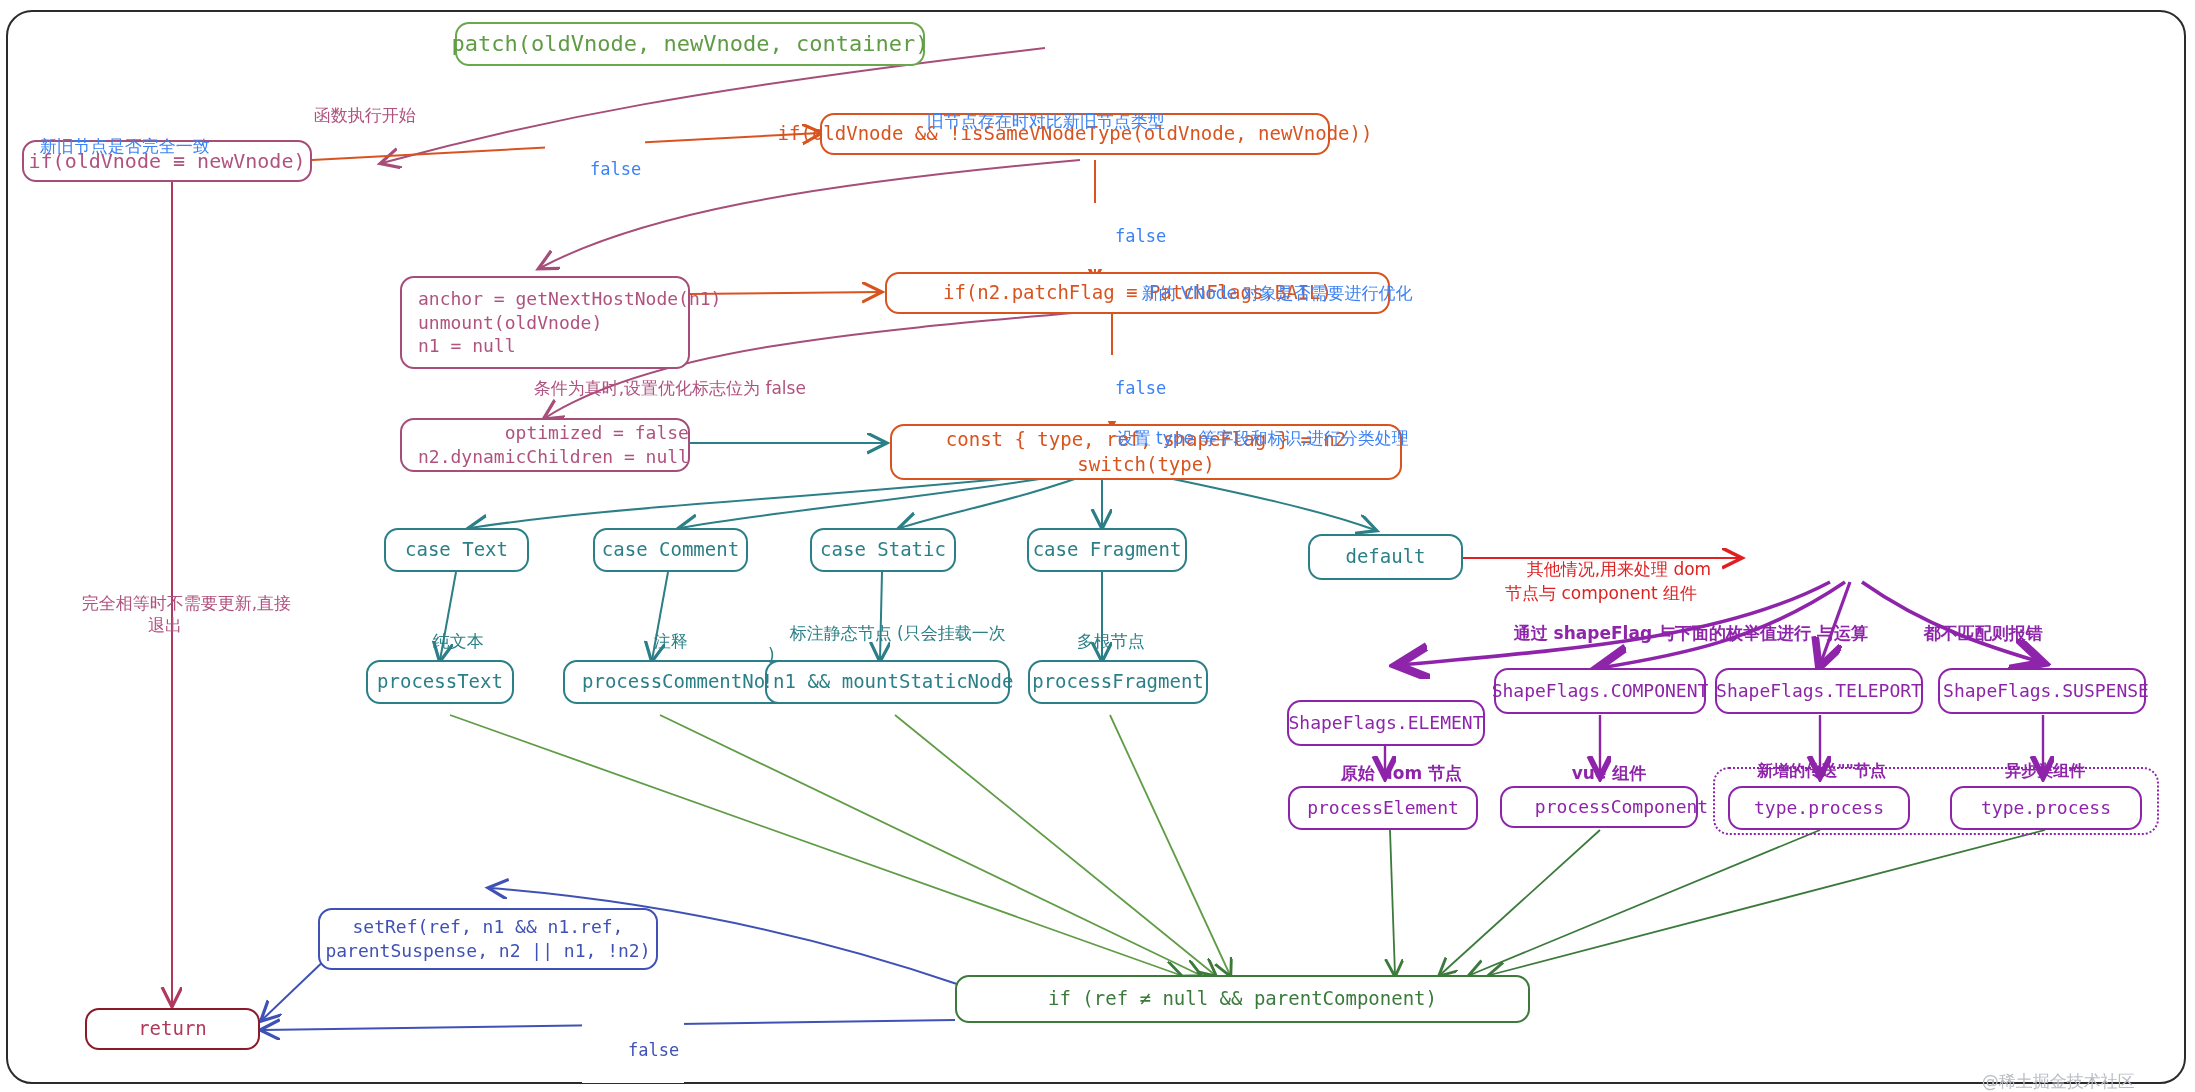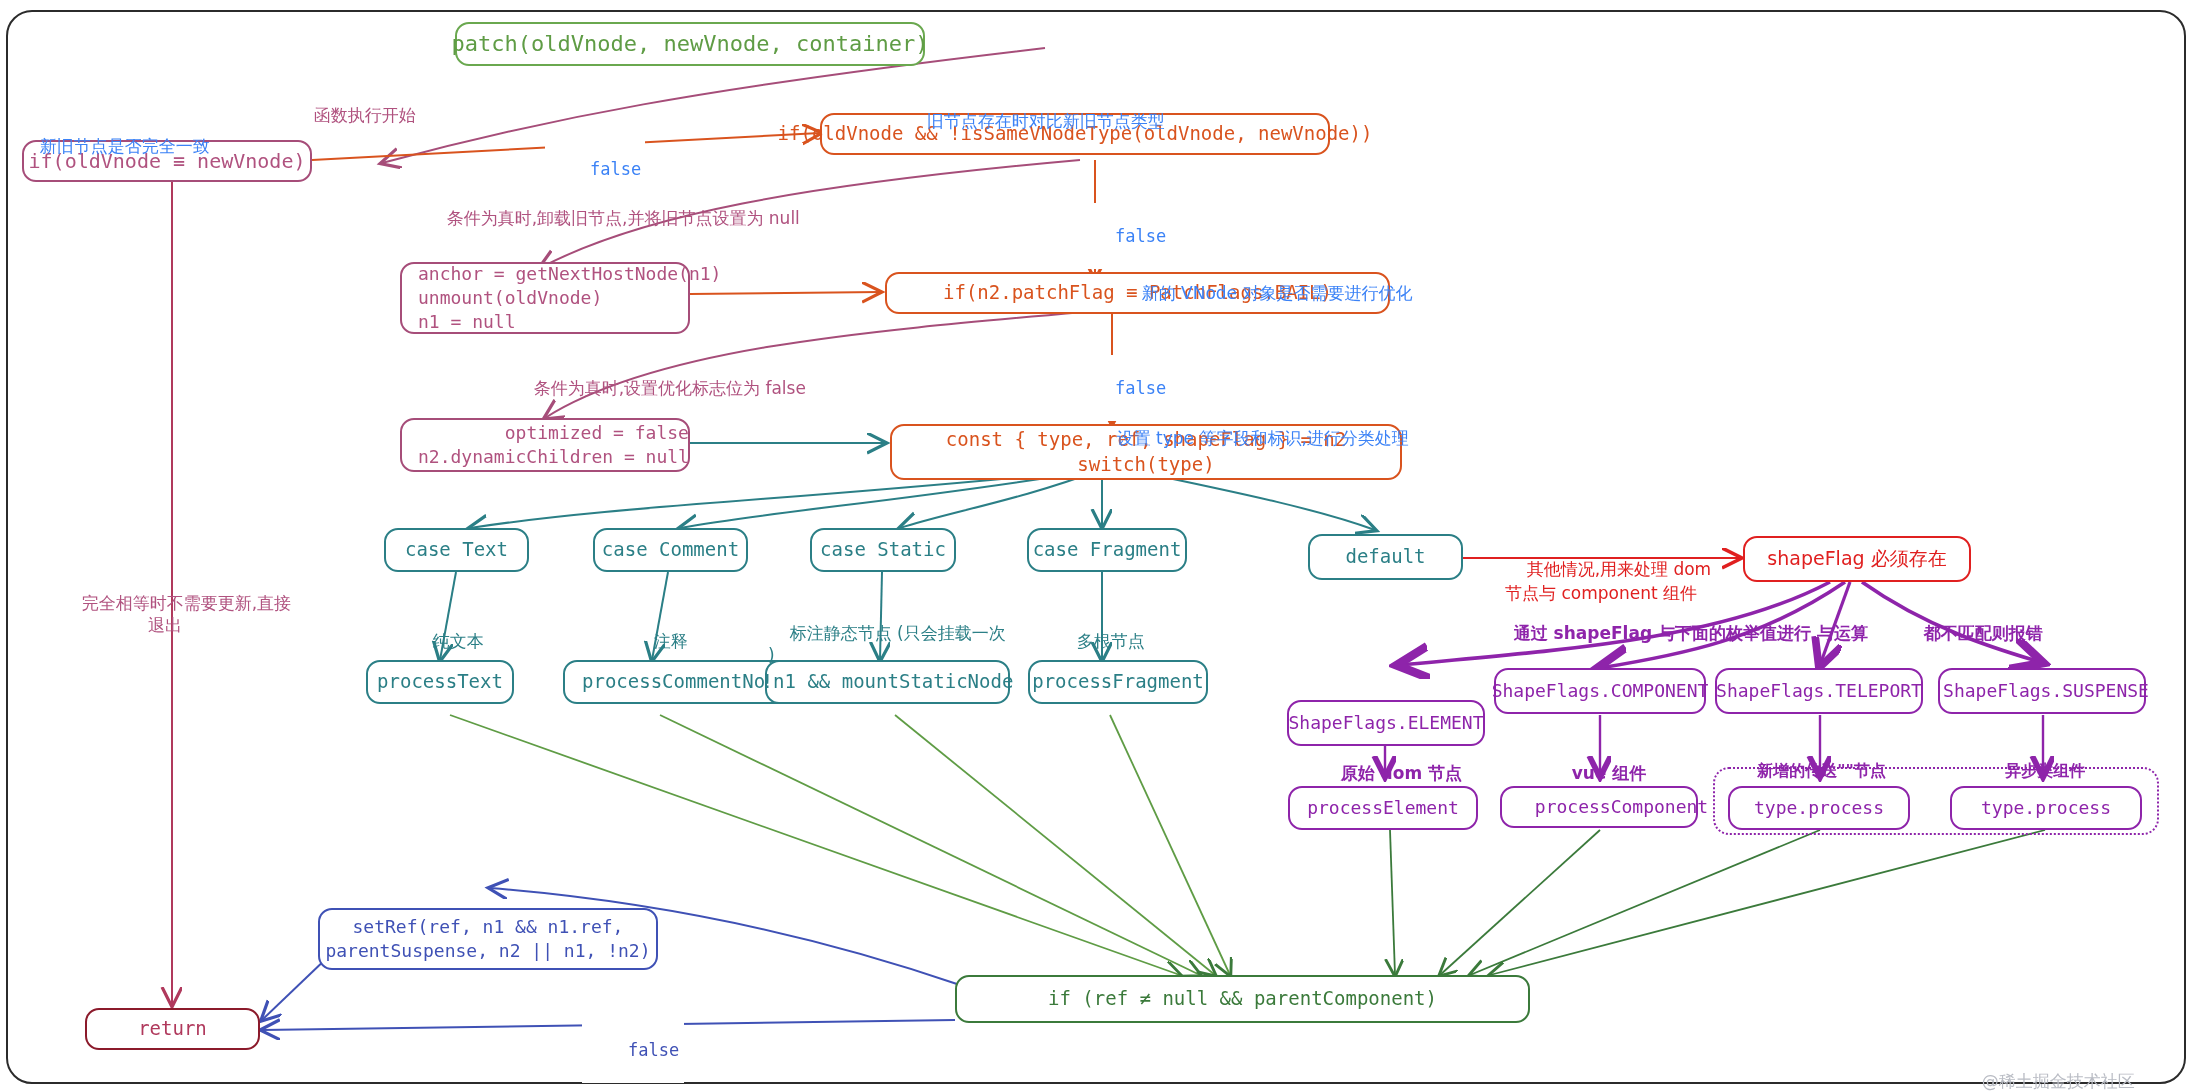--- a/index.html
+++ b/index.html
@@ -127,21 +127,21 @@
   </div>
 
   <div class="node n-pink" style="left:22px;top:140px;width:290px;height:42px;font-size:20px;">
     <span>if(oldVnode ≡ newVnode)</span>
   </div>
 
   <div class="node n-orange" style="left:820px;top:113px;width:510px;height:42px;font-size:19px;">
     <span>if(oldVnode &amp;&amp; !isSameVNodeType(oldVnode, newVnode))</span>
   </div>
 
-  <div class="node n-pink" style="left:400px;top:262px;width:290px;height:72px;font-size:18px;justify-content:flex-start;padding-left:16px;text-align:left;">
+  <div class="node n-pink" style="left:400px;top:276px;width:290px;height:93px;font-size:18px;justify-content:flex-start;padding-left:16px;text-align:left;">
     <span>anchor = getNextHostNode(n1)
 unmount(oldVnode)
 n1 = null</span>
   </div>
 
   <div class="node n-orange" style="left:885px;top:272px;width:505px;height:42px;font-size:19px;">
     <span>if(n2.patchFlag ≡ PatchFlags.BAIL)</span>
   </div>
 
   <div class="node n-pink" style="left:400px;top:418px;width:290px;height:54px;font-size:18px;justify-content:flex-start;padding-left:16px;text-align:right;">
@@ -163,23 +163,20 @@
   <div class="node n-teal" style="left:810px;top:528px;width:146px;height:44px;font-size:19px;">
     <span>case Static</span>
   </div>
   <div class="node n-teal" style="left:1027px;top:528px;width:160px;height:44px;font-size:19px;">
     <span>case Fragment</span>
   </div>
   <div class="node n-teal" style="left:1308px;top:534px;width:155px;height:46px;font-size:19px;">
     <span>default</span>
   </div>
 
-  <div class="node n-red" style="left:1743px;top:536px;width:228px;height:46px;font-size:19px;" class2="cjk">
-    <span class="cjk">shapeFlag 必须存在</span>
-  </div>
 
   <div class="node n-teal" style="left:366px;top:660px;width:148px;height:44px;font-size:19px;">
     <span>processText</span>
   </div>
   <div class="node n-teal" style="left:563px;top:660px;width:244px;height:44px;font-size:19px;">
     <span>processCommentNode</span>
   </div>
   <div class="node n-teal" style="left:765px;top:660px;width:245px;height:44px;font-size:19px;">
     <span>!n1 &amp;&amp; mountStaticNode</span>
   </div>
@@ -237,23 +234,20 @@
   </div>
 
   <div class="lbl l-orange" style="left:545px;top:136px;font-size:17px;background:#fff;padding:0 4px;">
     <span>false</span>
   </div>
 
   <div class="lbl l-orange cjk" style="left:905px;top:88px;font-size:17px;">
     <span>旧节点存在时对比新旧节点类型</span>
   </div>
 
-  <div class="lbl l-pink cjk" style="left:425px;top:185px;font-size:17px;">
-    <span>条件为真时,卸载旧节点,并将旧节点设置为 null</span>
-  </div>
 
   <div class="lbl l-orange" style="left:1070px;top:203px;font-size:17px;background:#fff;padding:0 4px;">
     <span>false</span>
   </div>
 
   <div class="lbl l-orange cjk" style="left:1120px;top:260px;font-size:17px;">
     <span>新的 VNode 对象是否需要进行优化</span>
   </div>
 
   <div class="lbl l-pink cjk" style="left:512px;top:355px;font-size:17px;">

